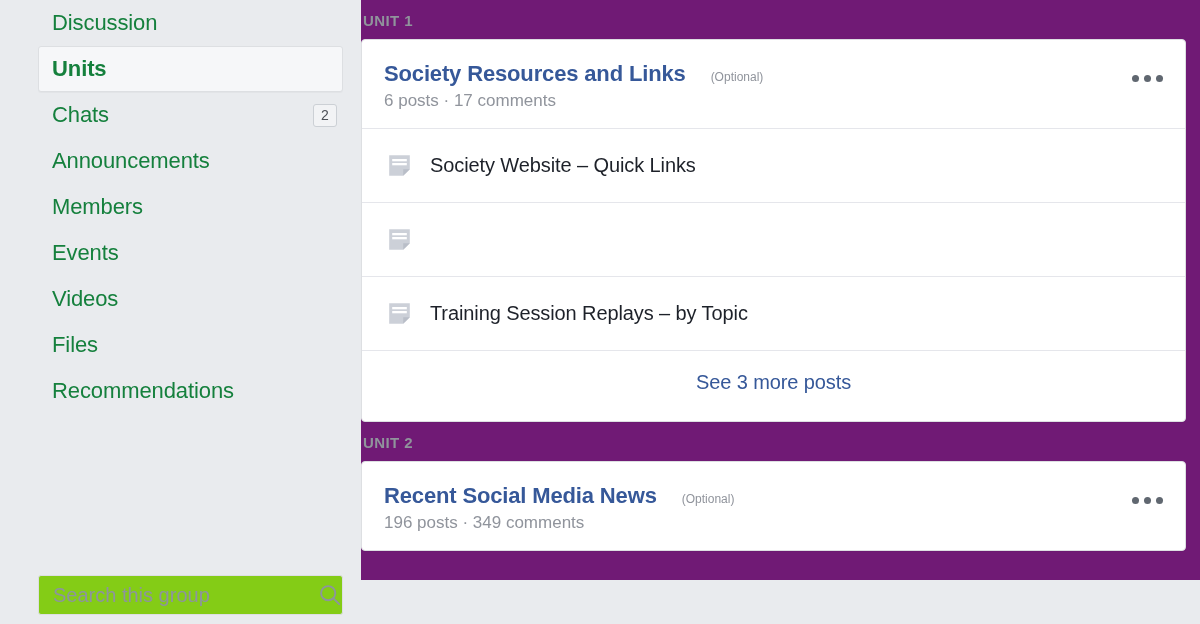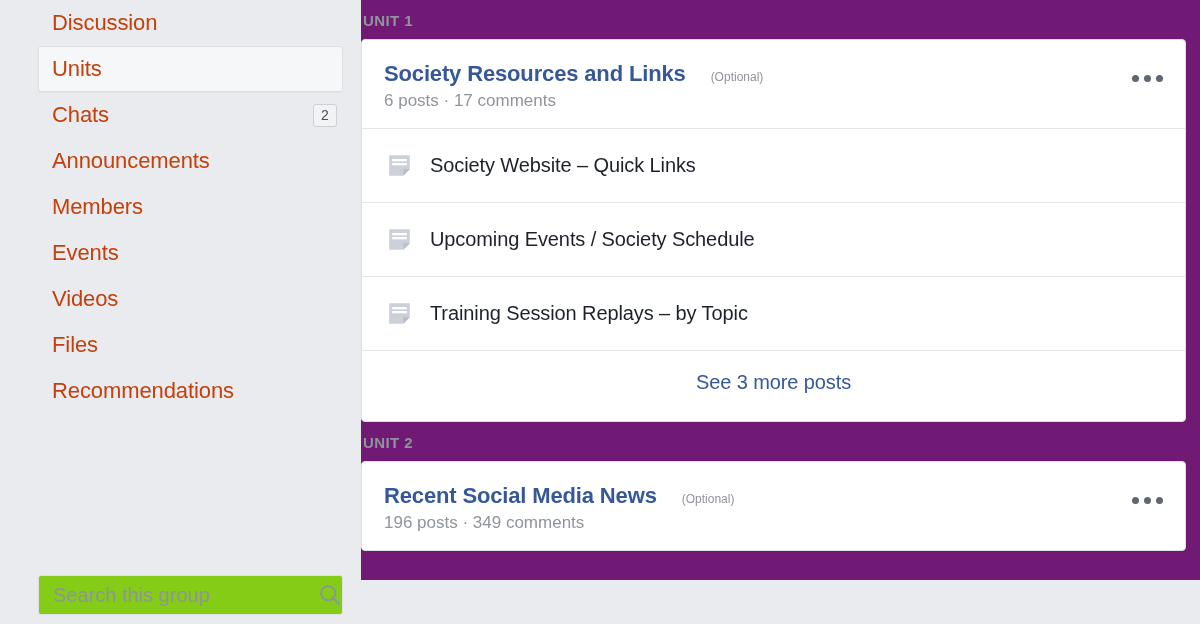--- a/index.html
+++ b/index.html
@@ -43,33 +43,33 @@
     margin: 0 18px 0 38px;
     height: 46px;
     padding: 0 6px 0 14px;
     box-sizing: border-box;
     border-radius: 3px;
     cursor: pointer;
   }
   .nav-item .nav-label {
     font-size: 22px;
     line-height: 26px;
-    color: #c2410c;
+    color: #15803d;
     letter-spacing: -0.1px;
     white-space: nowrap;
   }
   .nav-item.active {
     background: #f6f7f9;
     border: 1px solid #dddfe2;
     box-shadow: 0 1px 1px rgba(0,0,0,0.03);
     margin-right: 18px;
     padding-left: 13px;
   }
   .nav-item.active .nav-label {
-    font-weight: normal;
+    font-weight: bold;
   }
   .nav-badge {
     min-width: 12px;
     height: 21px;
     padding: 0 5px;
     border: 1px solid #ccd0d5;
     border-radius: 3px;
     background: #f2f3f5;
     color: #4b4f56;
     font-size: 14px;
@@ -294,21 +294,20 @@
               </svg></span>
             <span class="post-title">Society Website – Quick Links</span>
           </div>
           <div class="post-row">
             <span class="post-icon"><svg width="25" height="25" viewBox="0 0 25 25" xmlns="http://www.w3.org/2000/svg">
                 <path d="M2.2 2.2 H22.8 V16.2 L16.2 22.8 H2.2 Z" fill="#ccd0d8"></path>
                 <path d="M16.2 22.8 V16.2 H22.8 Z" fill="#b9bec8"></path>
                 <rect x="5.2" y="6.0" width="14.6" height="2.3" fill="#ffffff"></rect>
                 <rect x="5.2" y="10.0" width="14.6" height="2.3" fill="#ffffff"></rect>
               </svg></span>
-            <span class="post-title">Upcoming Events / Society Schedule</span>
           </div>
           <div class="post-row">
             <span class="post-icon"><svg width="25" height="25" viewBox="0 0 25 25" xmlns="http://www.w3.org/2000/svg">
                 <path d="M2.2 2.2 H22.8 V16.2 L16.2 22.8 H2.2 Z" fill="#ccd0d8"></path>
                 <path d="M16.2 22.8 V16.2 H22.8 Z" fill="#b9bec8"></path>
                 <rect x="5.2" y="6.0" width="14.6" height="2.3" fill="#ffffff"></rect>
                 <rect x="5.2" y="10.0" width="14.6" height="2.3" fill="#ffffff"></rect>
               </svg></span>
             <span class="post-title">Training Session Replays – by Topic</span>
           </div>

